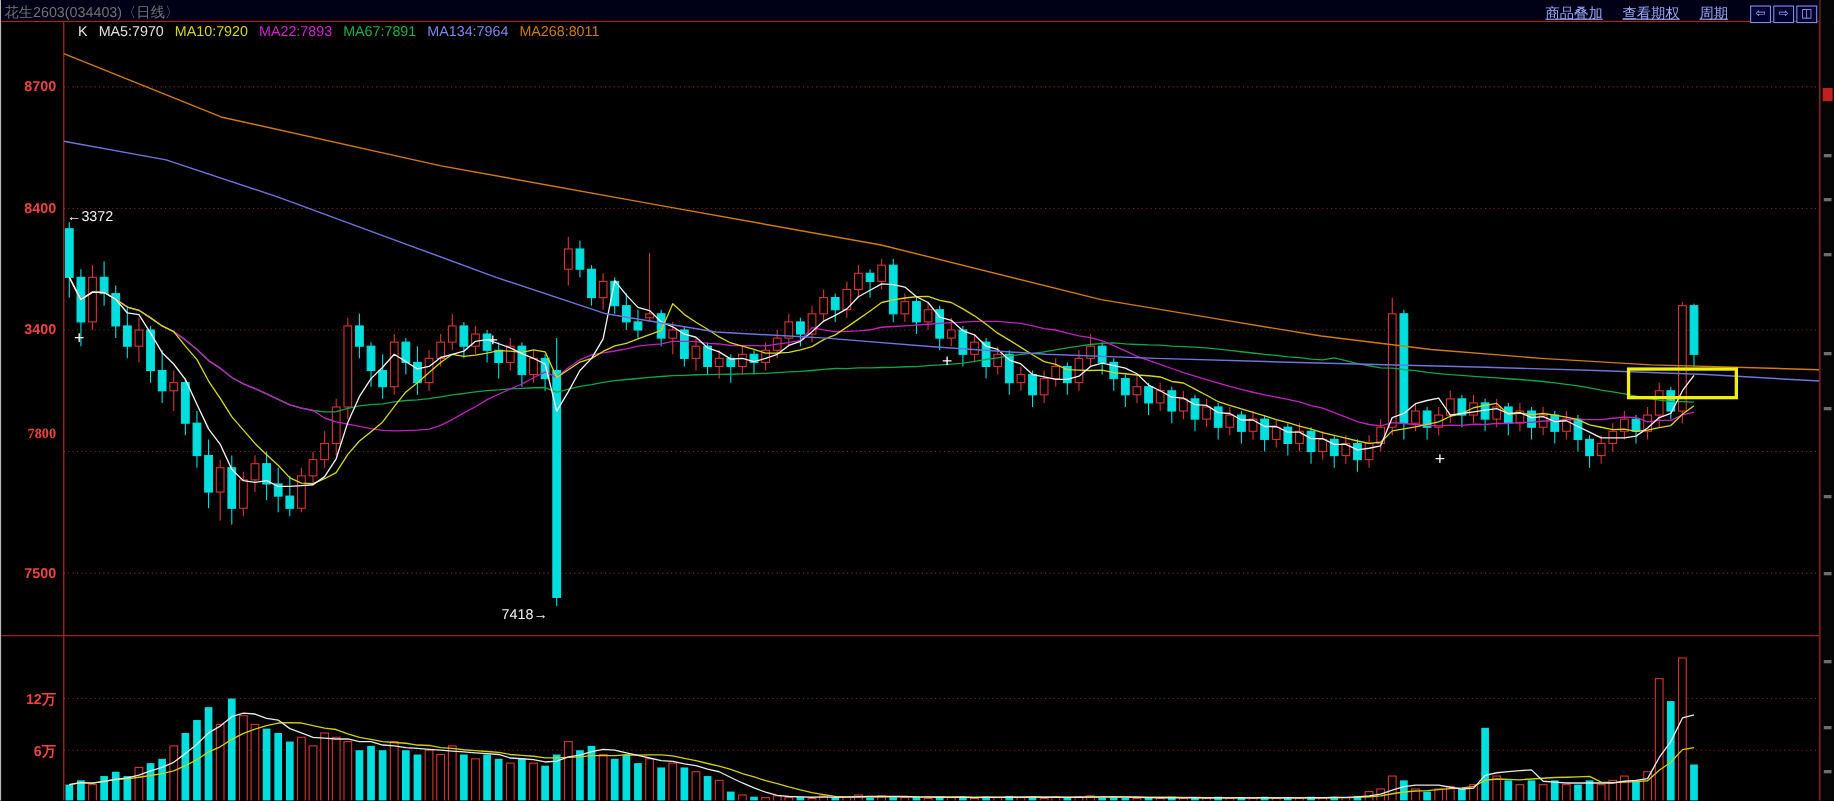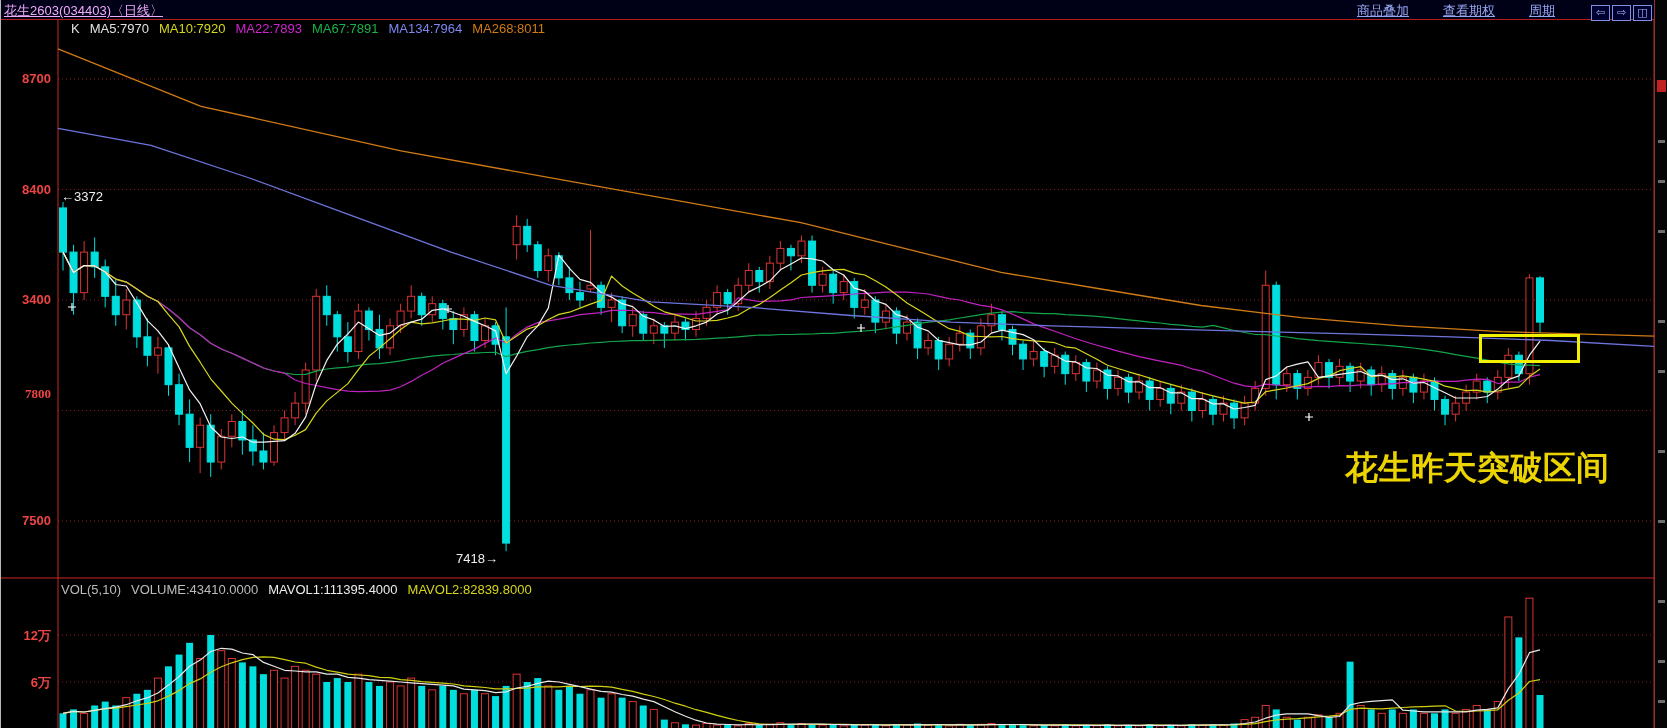--- a/index.html
+++ b/index.html
@@ -1,20 +1,20 @@
 <!DOCTYPE html>
 <html><head>
 <meta charset="utf-8">
 <style>
   html,body{margin:0;padding:0;background:#000;}
   #screen{position:relative;width:1667px;height:728px;background:#000;overflow:hidden;
           font-family:"Liberation Sans","DejaVu Sans",sans-serif;border-left:1px solid #b8b8b8;}
   .topbar{position:absolute;left:0;top:0;width:1667px;height:19px;background:#000016;border-bottom:1px solid #b41e1e;}
-  .title{position:absolute;left:3px;top:2px;color:#f0abfc;font-size:13px;white-space:nowrap;text-decoration:underline;}
-  .topmenu{position:absolute;right:16px;top:2px;display:flex;align-items:center;gap:34px;}
+  .title{position:absolute;left:3px;top:2px;color:#737373;font-size:13px;white-space:nowrap;}
+  .topmenu{position:absolute;right:16px;top:2px;display:flex;align-items:flex-end;gap:18px;}
   .toplink{color:#96a6f2;font-size:13px;text-decoration:underline;cursor:pointer;white-space:nowrap;}
   .navbox{display:inline-flex;align-items:center;justify-content:center;width:17px;height:14px;
           border:1px solid #8090e0;color:#aab4ff;font-size:11px;line-height:1;margin-left:2px;cursor:pointer;background:#000030;}
   #kheader{position:absolute;left:70px;top:21px;font-size:13px;white-space:nowrap;z-index:5;}
   #kheader span{margin-right:10px;}
   #vheader{position:absolute;left:60px;top:582px;font-size:13px;white-space:nowrap;z-index:5;}
   #vheader span{margin-right:10px;}
   #chartsvg{position:absolute;left:0;top:0;z-index:1;}
   .ticklab{position:absolute;color:#ef4444;font-size:13px;font-weight:bold;text-align:right;width:50px;z-index:4;}
   .anno{position:absolute;color:#f0f0f0;font-size:13px;z-index:6;white-space:nowrap;}
@@ -481,35 +481,33 @@
     <span class="title">花生2603(034403)〈日线〉</span>
     <div class="topmenu" id="top-menu">
         <span class="toplink">商品叠加</span>
         <span class="toplink">查看期权</span>
         <span class="toplink">周期</span>
         <span><span class="navbox">⇦</span><span class="navbox">⇨</span><span class="navbox">◫</span></span>
       </div>
   </div>
 
   <div id="kheader"><span style="color: rgb(224, 224, 224);">K</span><span style="color: rgb(224, 224, 224);">MA5:7970</span><span style="color: rgb(214, 214, 26);">MA10:7920</span><span style="color: rgb(208, 36, 208);">MA22:7893</span><span style="color: rgb(23, 178, 74);">MA67:7891</span><span style="color: rgb(125, 134, 242);">MA134:7964</span><span style="color: rgb(208, 123, 20);">MA268:8011</span></div>
-  <div id="vheader"><span style="color: rgb(188, 188, 188);">VOL(5,10)</span><span style="color: rgb(188, 188, 188);">VOLUME:43410.0000</span><span style="color: rgb(236, 236, 236);">MAVOL1:111395.4000</span><span style="color: rgb(214, 214, 26);">MAVOL2:82839.8000</span></div>
   <div id="axislabels">
       <div class="ticklab" style="left: 0px; top: 71.02px;">8700</div>
       <div class="ticklab" style="left: 0px; top: 181.51px;">8400</div>
       <div class="ticklab" style="left: 0px; top: 292px;">3400</div>
       <div class="ticklab" style="left: 0px; top: 386px; font-family: Liberation Serif, serif;">7800</div>
       <div class="ticklab" style="left: 0px; top: 512.98px;">7500</div>
       <div class="ticklab" style="left: 0px; top: 627px;">12万</div>
       <div class="ticklab" style="left: 0px; top: 674px;">6万</div>
     </div>
 
   <div id="highlab" class="anno" style="left: 60px; top: 189px;">←3372</div>
   <div id="lowlab" class="anno" style="left: 455px; top: 551px;">7418→</div>
   <div id="breakbox" style="left: 1478px; top: 334px; width: 95px; height: 23px;"></div>
-  <div id="breaktext" style="left: 1344px; top: 446px;">花生昨天突破区间</div>
 
   <div id="sidebar">
       <div class="sbred" style="top: 80px;"></div>
       <div class="sbmark" style="top: 140px;"></div>
       <div class="sbmark" style="top: 180px;"></div>
       <div class="sbmark" style="top: 230px;"></div>
       <div class="sbmark" style="top: 320px;"></div>
       <div class="sbmark" style="top: 370px;"></div>
       <div class="sbmark" style="top: 450px;"></div>
       <div class="sbmark" style="top: 520px;"></div>

